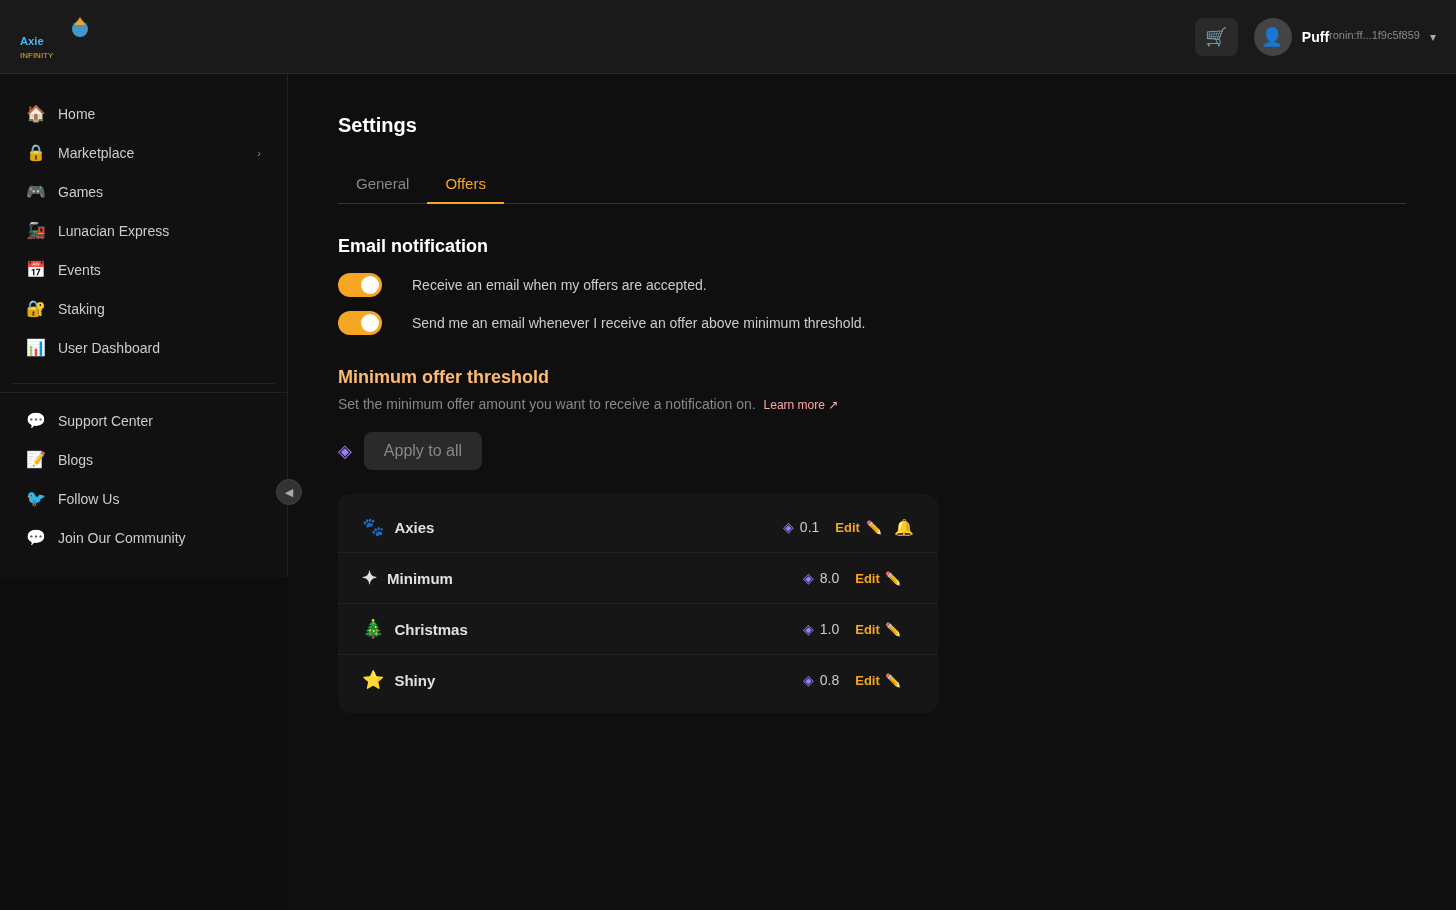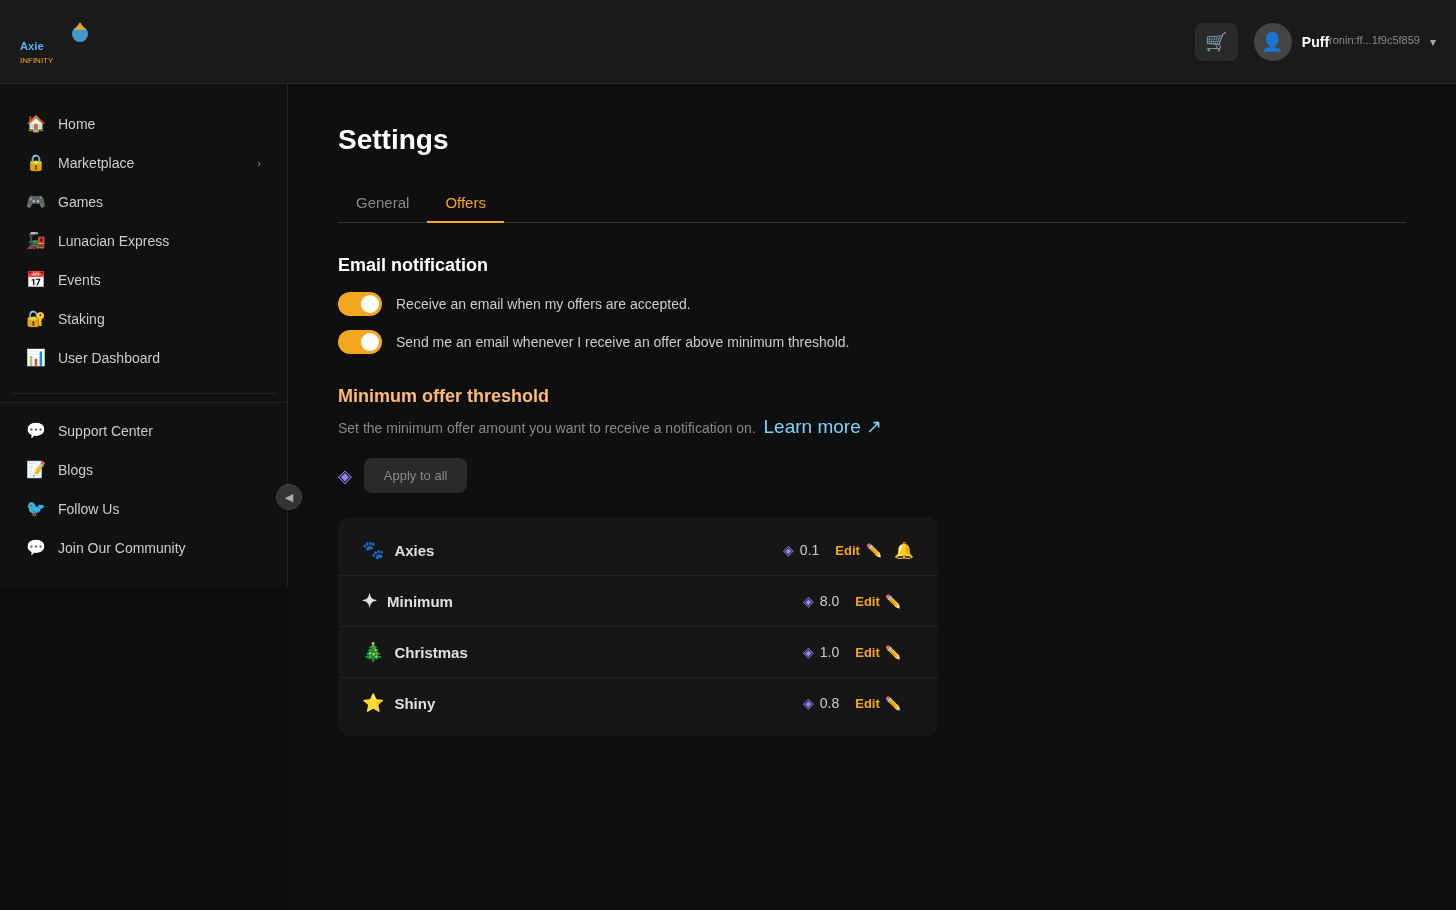--- a/index.html
+++ b/index.html
@@ -9,21 +9,21 @@
       color: #e0e0e0;
       height: 910px;
       width: 1456px;
       overflow: hidden;
       display: flex;
       flex-direction: column;
     }
 
     
     .top-header {
-      height: 84px;
+      height: 74px;
       background: #1a1a1a;
       display: flex;
       align-items: center;
       justify-content: space-between;
       padding: 0 20px 0 20px;
       border-bottom: 1px solid #2a2a2a;
       flex-shrink: 0;
     }
 
     .logo-area {
@@ -183,21 +183,21 @@
       overflow-y: auto;
       padding: 40px 50px;
       position: relative;
     }
 
     .sidebar-wrapper {
       position: relative;
     }
 
     .page-title {
-      font-size: 28px;
+      font-size: 20px;
       font-weight: 700;
       color: #fff;
       margin-bottom: 28px;
     }
 
     
     .tabs {
       display: flex;
       border-bottom: 1px solid #333;
       margin-bottom: 32px;
@@ -223,21 +223,21 @@
       font-size: 18px;
       font-weight: 600;
       color: #fff;
       margin-bottom: 16px;
     }
 
     
     .toggle-row {
       display: flex;
       align-items: center;
-      gap: 14px;
+      gap: 30px;
       margin-bottom: 14px;
     }
 
     .toggle {
       width: 44px;
       height: 24px;
       background: #f5a623;
       border-radius: 12px;
       position: relative;
       cursor: pointer;
@@ -268,23 +268,23 @@
       margin-bottom: 8px;
     }
 
     .threshold-desc {
       font-size: 14px;
       color: #888;
       margin-bottom: 20px;
     }
 
     .learn-more {
-      color: #7dd3fc;
-      cursor: pointer;
-      font-size: 19px;
+      color: #fca5a5;
+      cursor: pointer;
+      font-size: 12px;
       text-decoration: none;
       margin-left: 4px;
     }
 
     .input-row {
       display: flex;
       align-items: center;
       gap: 12px;
       margin-bottom: 24px;
     }
@@ -308,21 +308,21 @@
     .amount-input::placeholder {
       color: #555;
     }
 
     .apply-btn {
       background: #2a2a2a;
       border: none;
       border-radius: 8px;
       padding: 10px 20px;
       color: #888;
-      font-size: 13px;
+      font-size: 16px;
       cursor: pointer;
       font-weight: 500;
     }
 
     
     .offers-table {
       background: #161616;
       border-radius: 12px;
       padding: 8px 0;
       width: 600px;

